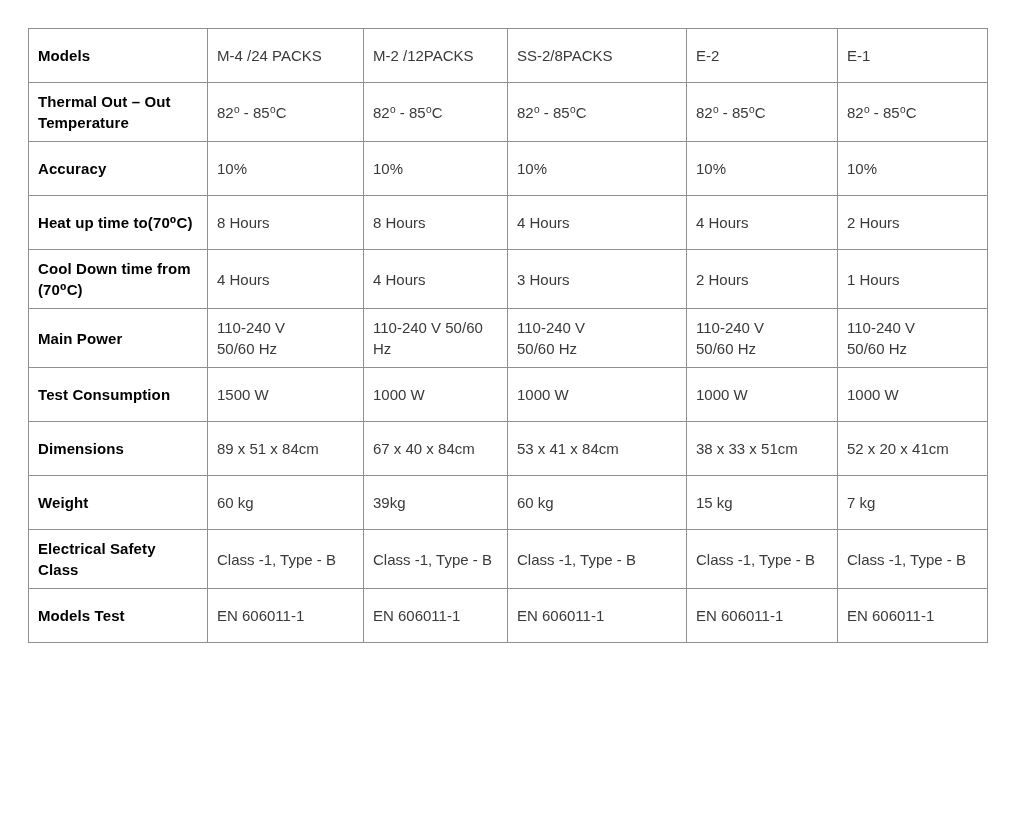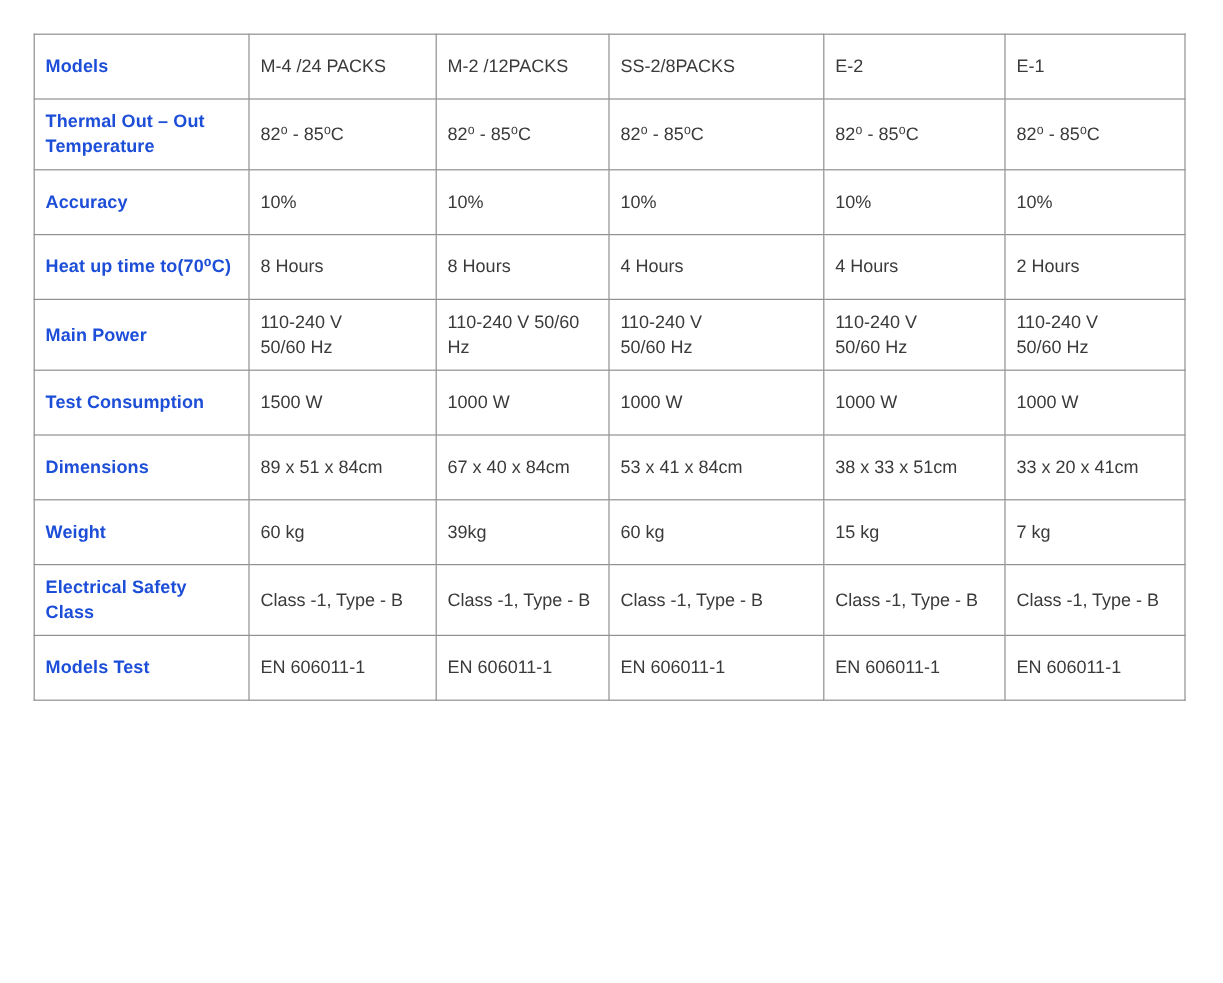--- a/index.html
+++ b/index.html
@@ -25,21 +25,21 @@
     height: 54px;
     padding: 8px 8px 8px 9px;
     vertical-align: middle;
     box-sizing: border-box;
     font-size: 15px;
     line-height: 21px;
     overflow: hidden;
   }
   td.row-label {
     font-weight: 700;
-    color: #1d4ed8;
+    color: #000000;
     letter-spacing: 0.1px;
   }
   td.cell-value {
     font-weight: 400;
     color: #3a3a3a;
     white-space: pre-line;
   }
 </style>
 </head>
 <body>
@@ -81,20 +81,28 @@
       </tr>
       <tr>
         <td class="row-label">Heat up time to(70⁰C)</td>
         <td class="cell-value">8 Hours</td>
         <td class="cell-value">8 Hours</td>
         <td class="cell-value">4 Hours</td>
         <td class="cell-value">4 Hours</td>
         <td class="cell-value">2 Hours</td>
       </tr>
       <tr>
+        <td class="row-label">Cool Down time from (70⁰C)</td>
+        <td class="cell-value">4 Hours</td>
+        <td class="cell-value">4 Hours</td>
+        <td class="cell-value">3 Hours</td>
+        <td class="cell-value">2 Hours</td>
+        <td class="cell-value">1 Hours</td>
+      </tr>
+      <tr>
         <td class="row-label">Main Power</td>
         <td class="cell-value">110-240 V
 50/60 Hz</td>
         <td class="cell-value">110-240 V 50/60 Hz</td>
         <td class="cell-value">110-240 V
 50/60 Hz</td>
         <td class="cell-value">110-240 V
 50/60 Hz</td>
         <td class="cell-value">110-240 V
 50/60 Hz</td>
@@ -106,21 +114,21 @@
         <td class="cell-value">1000 W</td>
         <td class="cell-value">1000 W</td>
         <td class="cell-value">1000 W</td>
       </tr>
       <tr>
         <td class="row-label">Dimensions</td>
         <td class="cell-value">89 x 51 x 84cm</td>
         <td class="cell-value">67 x 40 x 84cm</td>
         <td class="cell-value">53 x 41 x 84cm</td>
         <td class="cell-value">38 x 33 x 51cm</td>
-        <td class="cell-value">33 x 20 x 41cm</td>
+        <td class="cell-value">52 x 20 x 41cm</td>
       </tr>
       <tr>
         <td class="row-label">Weight</td>
         <td class="cell-value">60 kg</td>
         <td class="cell-value">39kg</td>
         <td class="cell-value">60 kg</td>
         <td class="cell-value">15 kg</td>
         <td class="cell-value">7 kg</td>
       </tr>
       <tr>

